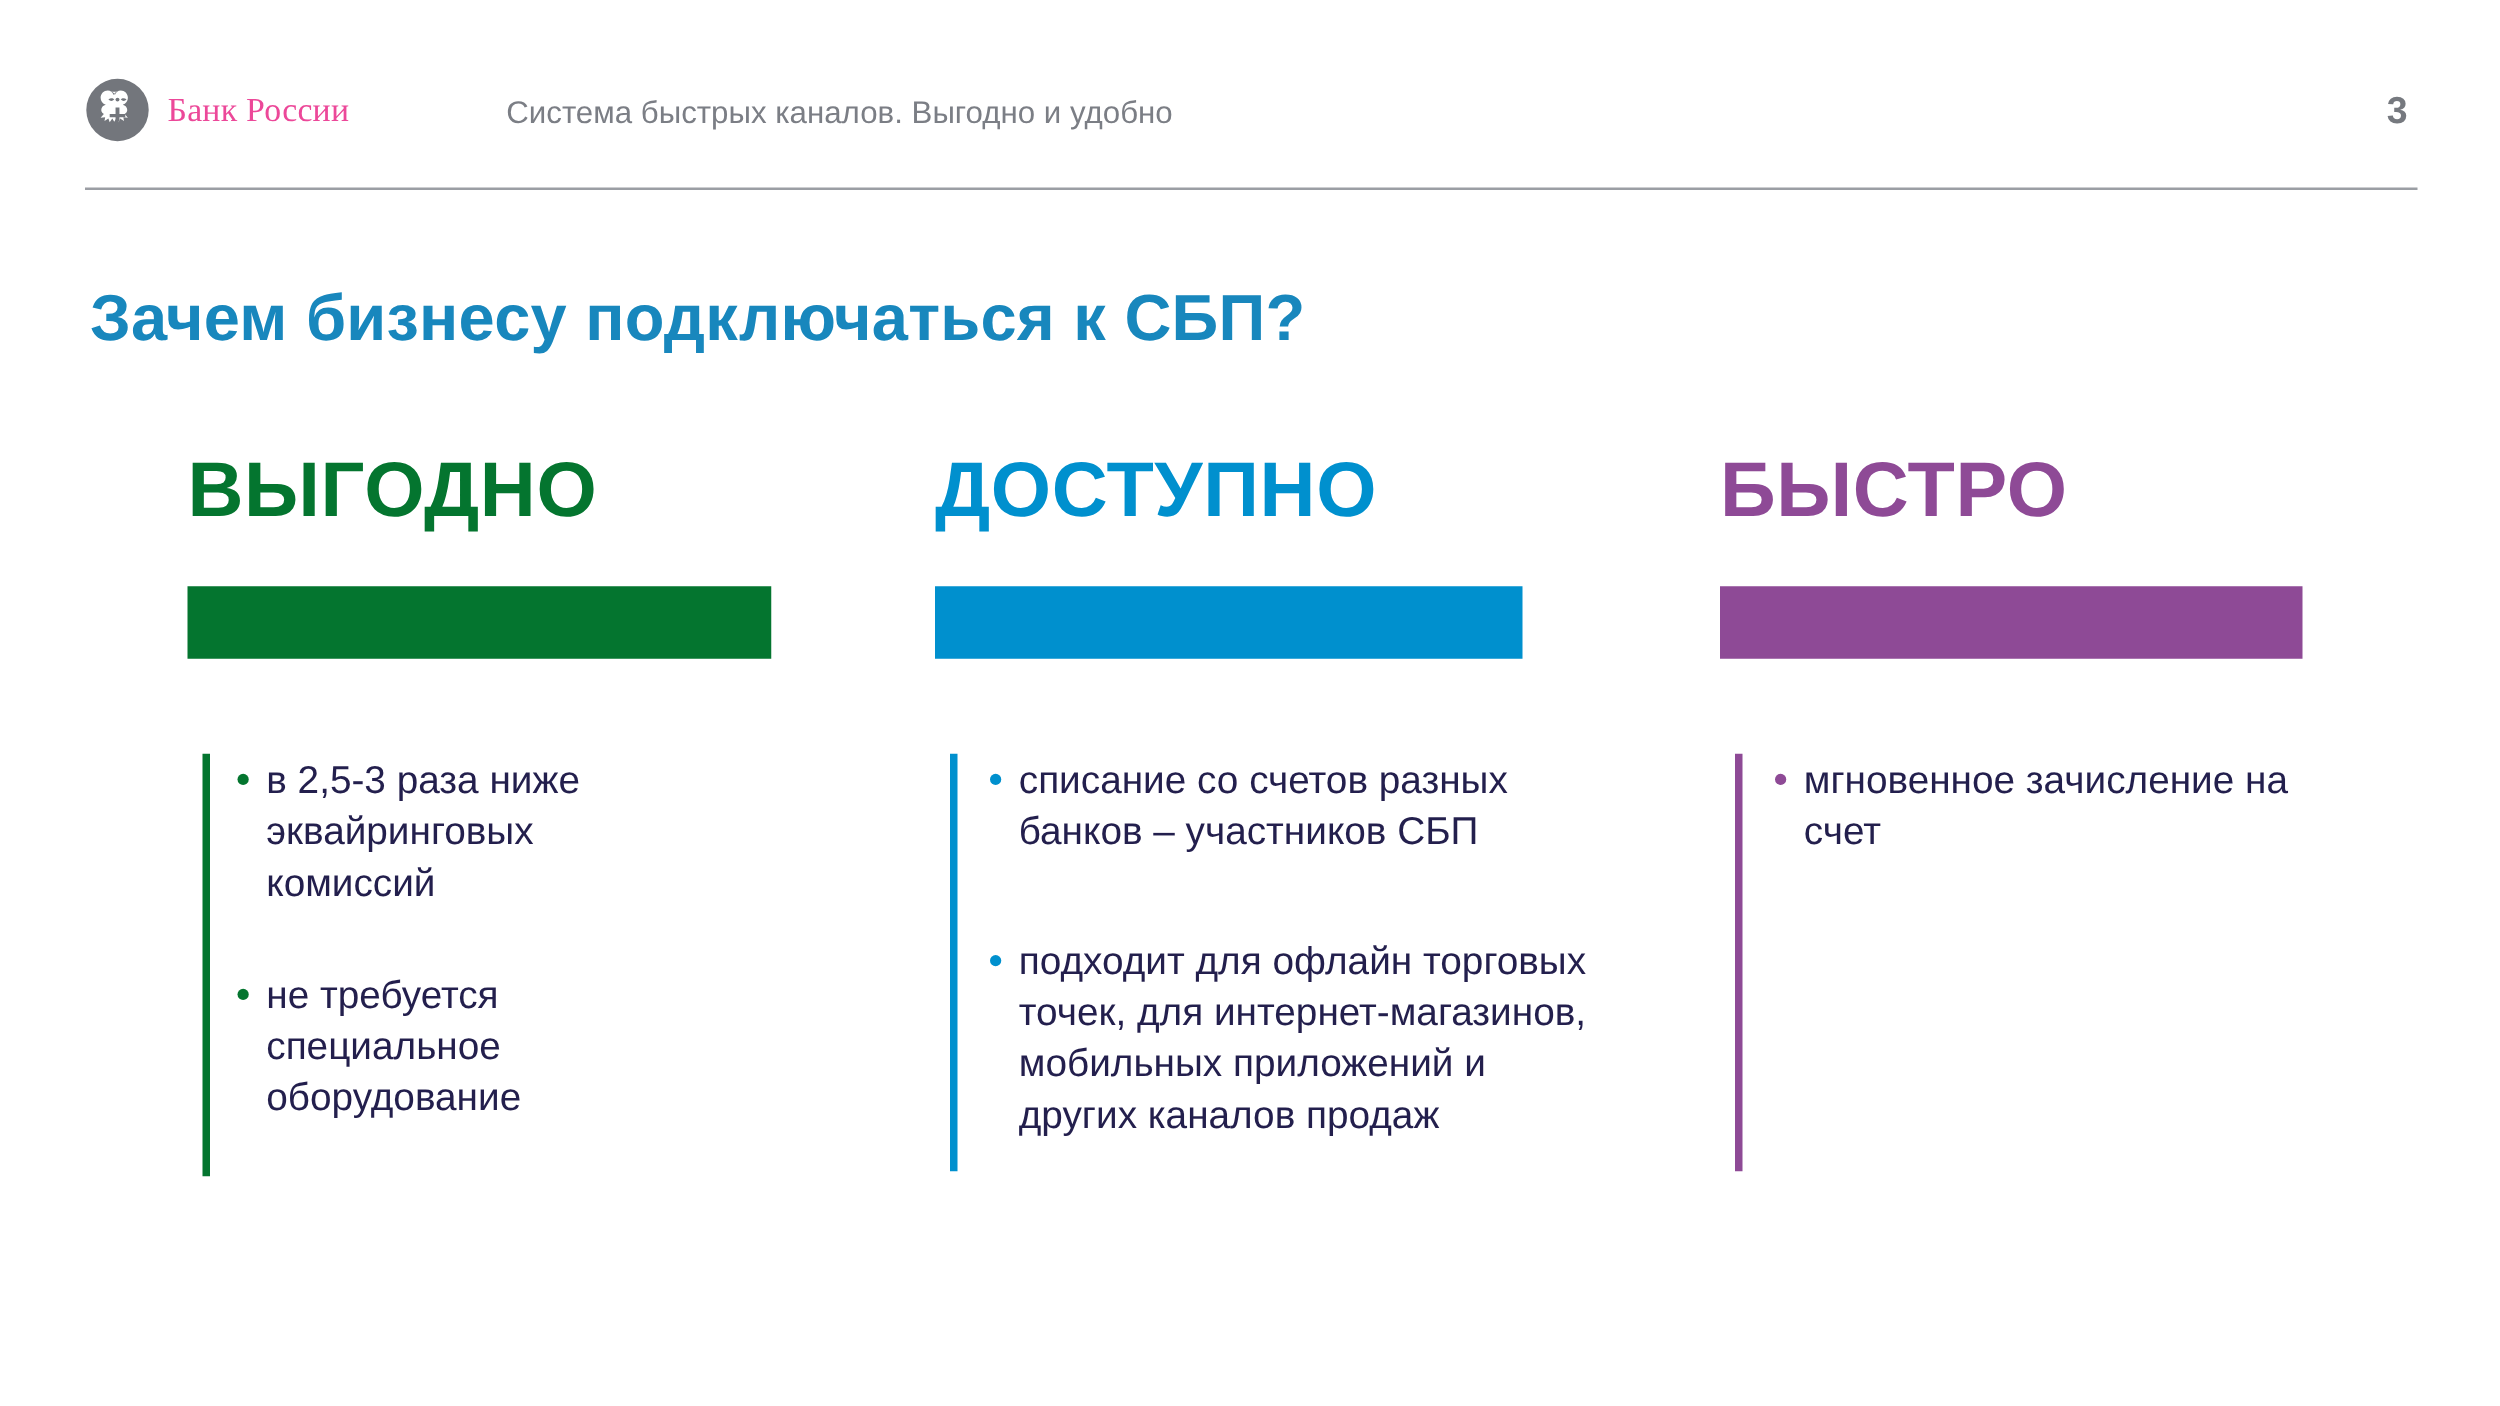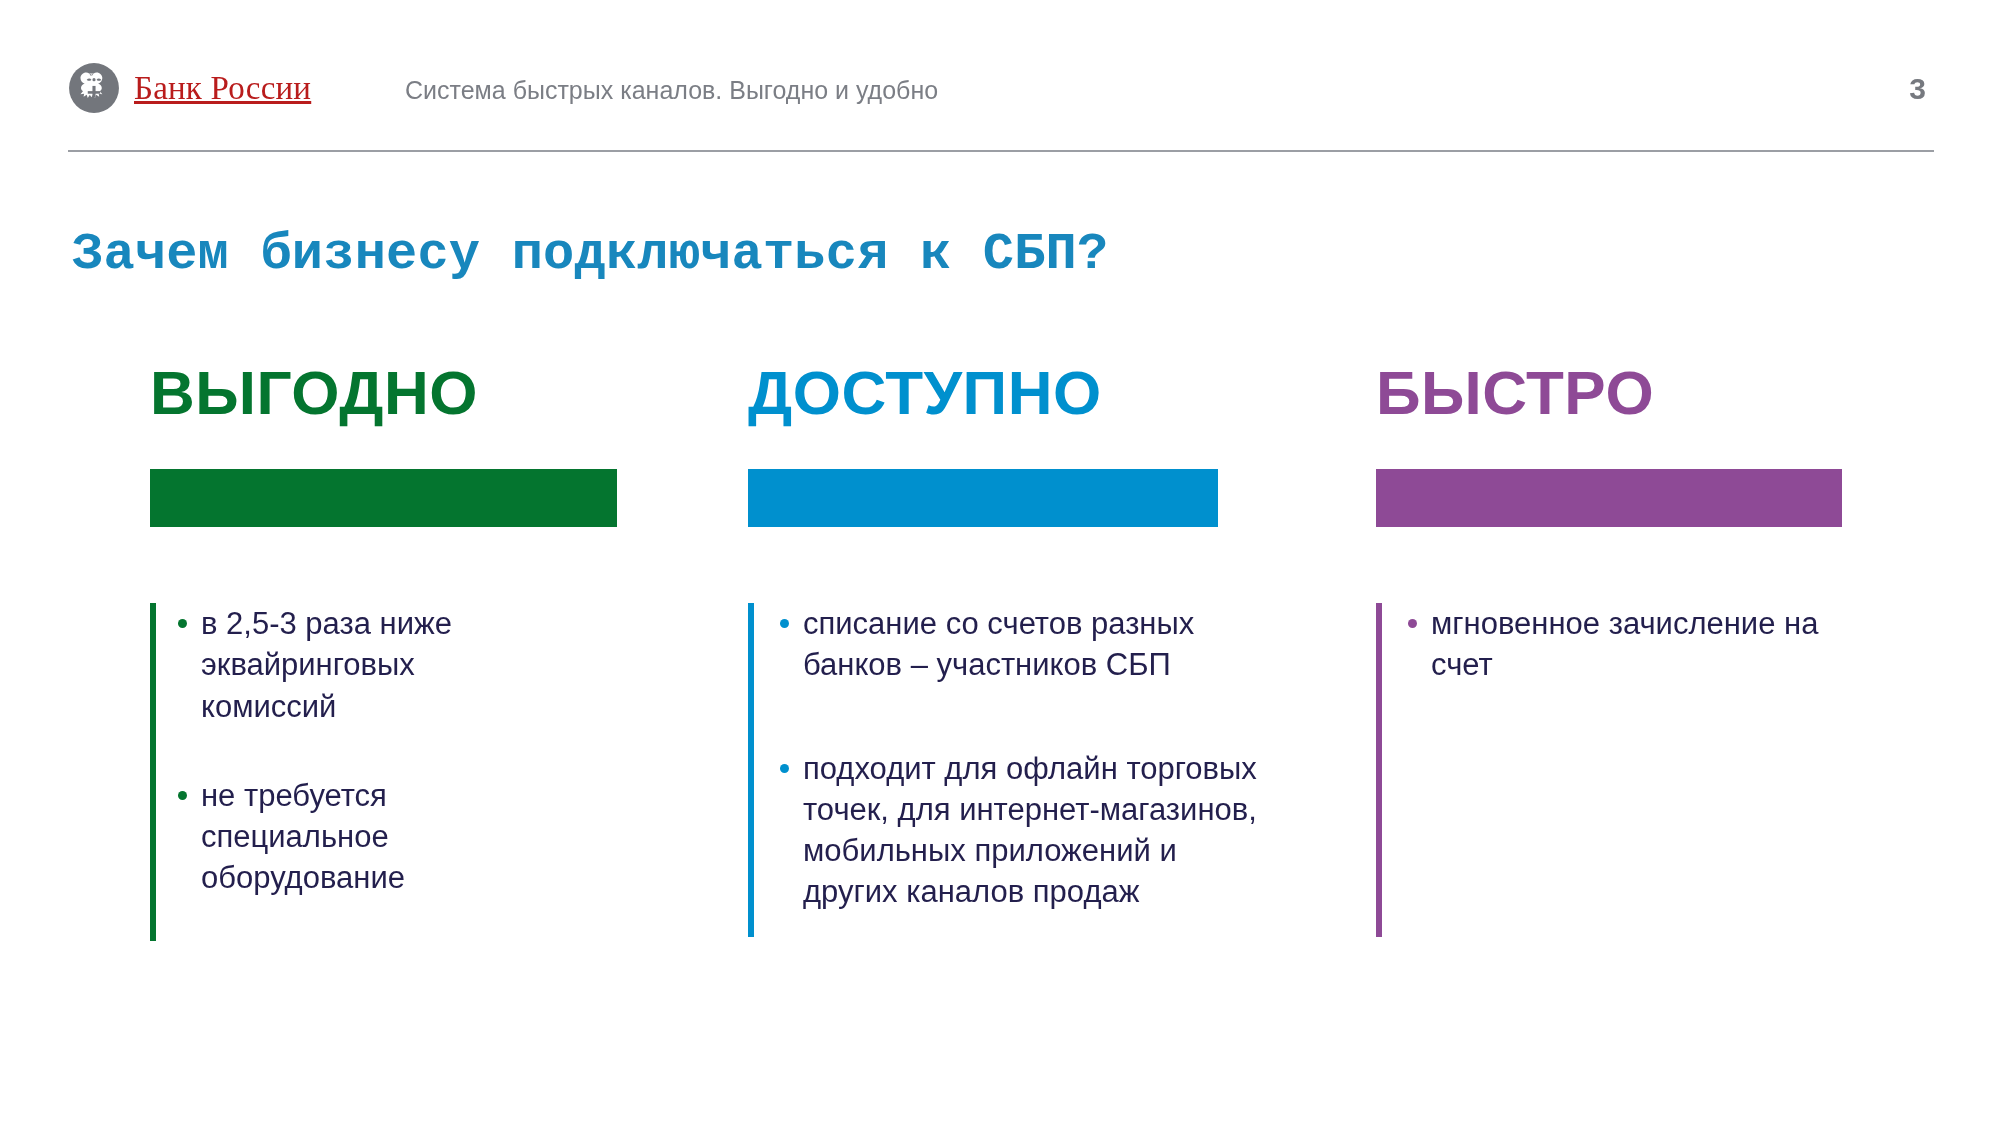--- a/index.html
+++ b/index.html
@@ -36,25 +36,24 @@
     gap: 14px;
   }
   .logo-mark {
     width: 52px;
     height: 52px;
     flex: 0 0 auto;
     display: block;
   }
   .logo-text {
     font-family: "Liberation Serif", "DejaVu Serif", serif;
-    font-size: 33px;
-    color: #b91c1c;
+    font-size: 27px;
+    color: #ec4899;
     letter-spacing: 0.2px;
     white-space: nowrap;
-    text-decoration: underline;
   }
   .header-title {
     position: absolute;
     left: 405px;
     top: 76px;
     font-size: 25px;
     color: #7b7e85;
     white-space: nowrap;
   }
   .page-number {
@@ -117,20 +116,21 @@
     height: 58px;
     width: 467px;
   }
   .col-2 .col-bar { width: 470px; }
   .col-3 .col-bar { width: 466px; }
 
   .bullets {
     position: relative;
     margin-top: 76px;
     padding-left: 28px;
+    margin-left: 12px;
   }
   .accent-rail {
     position: absolute;
     left: 0;
     top: 0;
     width: 6px;
     border-radius: 0;
   }
   .col-1 .accent-rail { height: 338px; }
   .col-2 .accent-rail { height: 334px; }
@@ -189,21 +189,21 @@
       <span class="logo-text">Банк России</span>
     </div>
 
     <div class="header-title">Система быстрых каналов. Выгодно и удобно</div>
 
     <div class="page-number">3</div>
 
     <div class="header-rule" style="background: rgb(155, 158, 164);"></div>
   </div>
 
-  <h1 class="slide-title" style="color: rgb(24, 135, 189); font-family: Liberation Mono, monospace;">Зачем бизнесу подключаться к СБП?</h1>
+  <h1 class="slide-title" style="color: rgb(24, 135, 189);">Зачем бизнесу подключаться к СБП?</h1>
 
   <div class="columns">
 
     <div class="column col-1">
       <div class="col-heading" style="color: rgb(4, 117, 47);">ВЫГОДНО</div>
       <div class="col-bar" style="background: rgb(4, 117, 47);"></div>
       <div class="bullets">
         <div class="accent-rail" style="background: rgb(4, 117, 47);"></div>
         <div class="bullet">
           <span class="bullet-dot" style="background: rgb(4, 117, 47);"></span>

